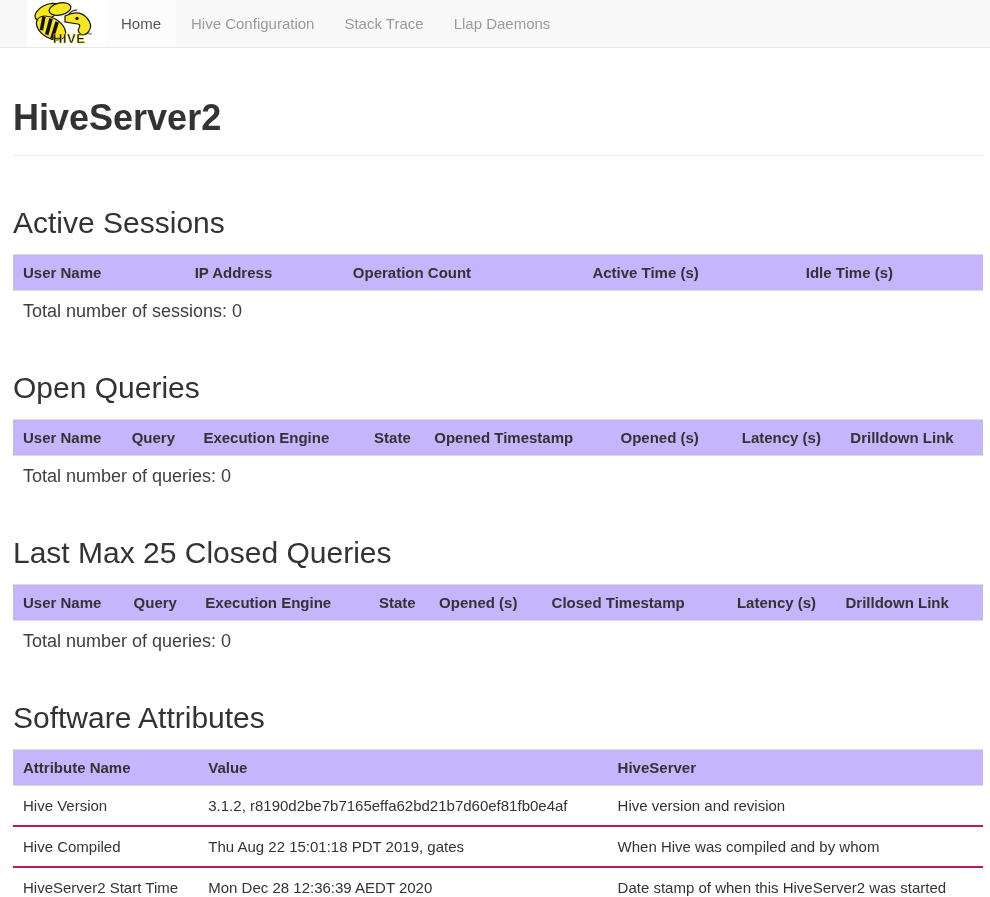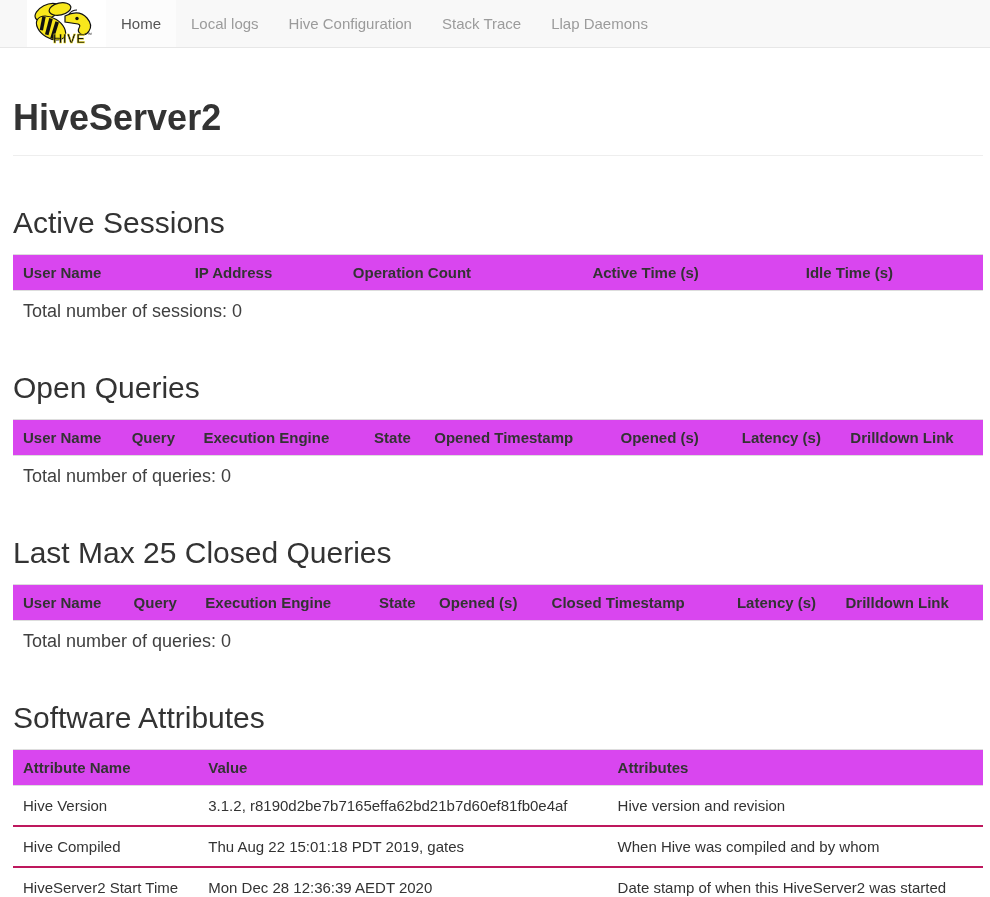--- a/index.html
+++ b/index.html
@@ -74,21 +74,21 @@
     margin: 50px 0 14px;
     line-height: 34px;
   }
 
   table {
     width: 100%;
     border-collapse: collapse;
     table-layout: fixed;
   }
   thead th {
-    background: #d946ef;
+    background: #c4b5fd;
     border-top: 1px solid #dddddd;
     border-bottom: 1px solid #dddddd;
     text-align: left;
     font-size: 15px;
     font-weight: bold;
     color: #333;
     padding: 8px 10px;
     line-height: 19px;
     white-space: nowrap;
     overflow: hidden;
@@ -156,23 +156,20 @@
       <circle cx="50" cy="16.5" r="1.7" fill="#111"></circle>
       <path d="M42 12 q3 -4 8 -4" fill="none" stroke="#111" stroke-width="1.2"></path>
 
       <text x="26" y="41" font-family="Liberation Sans, sans-serif" font-size="13" font-weight="bold" fill="#111" stroke="#f8e71c" stroke-width="0.4" letter-spacing="0.5">HIVE</text>
       <text x="60" y="34" font-family="Liberation Sans, sans-serif" font-size="5" fill="#111">™</text>
     </svg>
   </div>
   <ul class="nav-list">
       <li class="active">
         <a>Home</a>
-      </li>
-      <li>
-        <a>Local logs</a>
       </li>
       <li>
         <a>Hive Configuration</a>
       </li>
       <li>
         <a>Stack Trace</a>
       </li>
       <li>
         <a>Llap Daemons</a>
       </li>
@@ -242,21 +239,21 @@
     <div class="summary">Total number of queries: 0</div>
   </section>
 
   <section>
     <h2>Software Attributes</h2>
     <table class="t-attrs">
       <thead>
           <tr>
             <th>Attribute Name</th>
             <th>Value</th>
-            <th>Attributes</th>
+            <th>HiveServer</th>
           </tr>
         </thead>
       <tbody>
           <tr>
             <td>Hive Version</td>
             <td>3.1.2, r8190d2be7b7165effa62bd21b7d60ef81fb0e4af</td>
             <td>Hive version and revision</td>
           </tr>
           <tr>
             <td>Hive Compiled</td>

